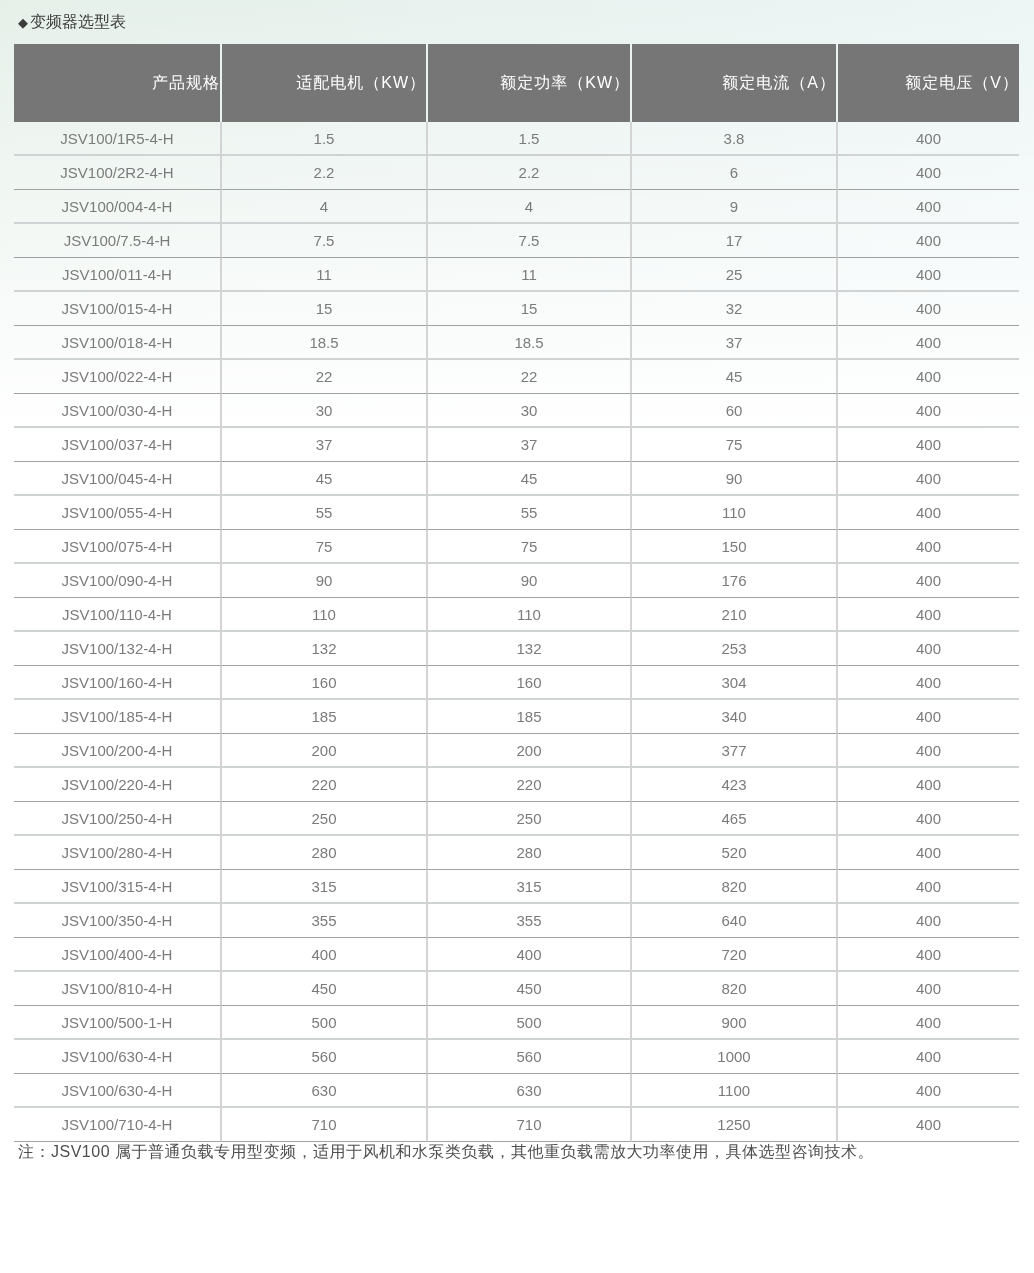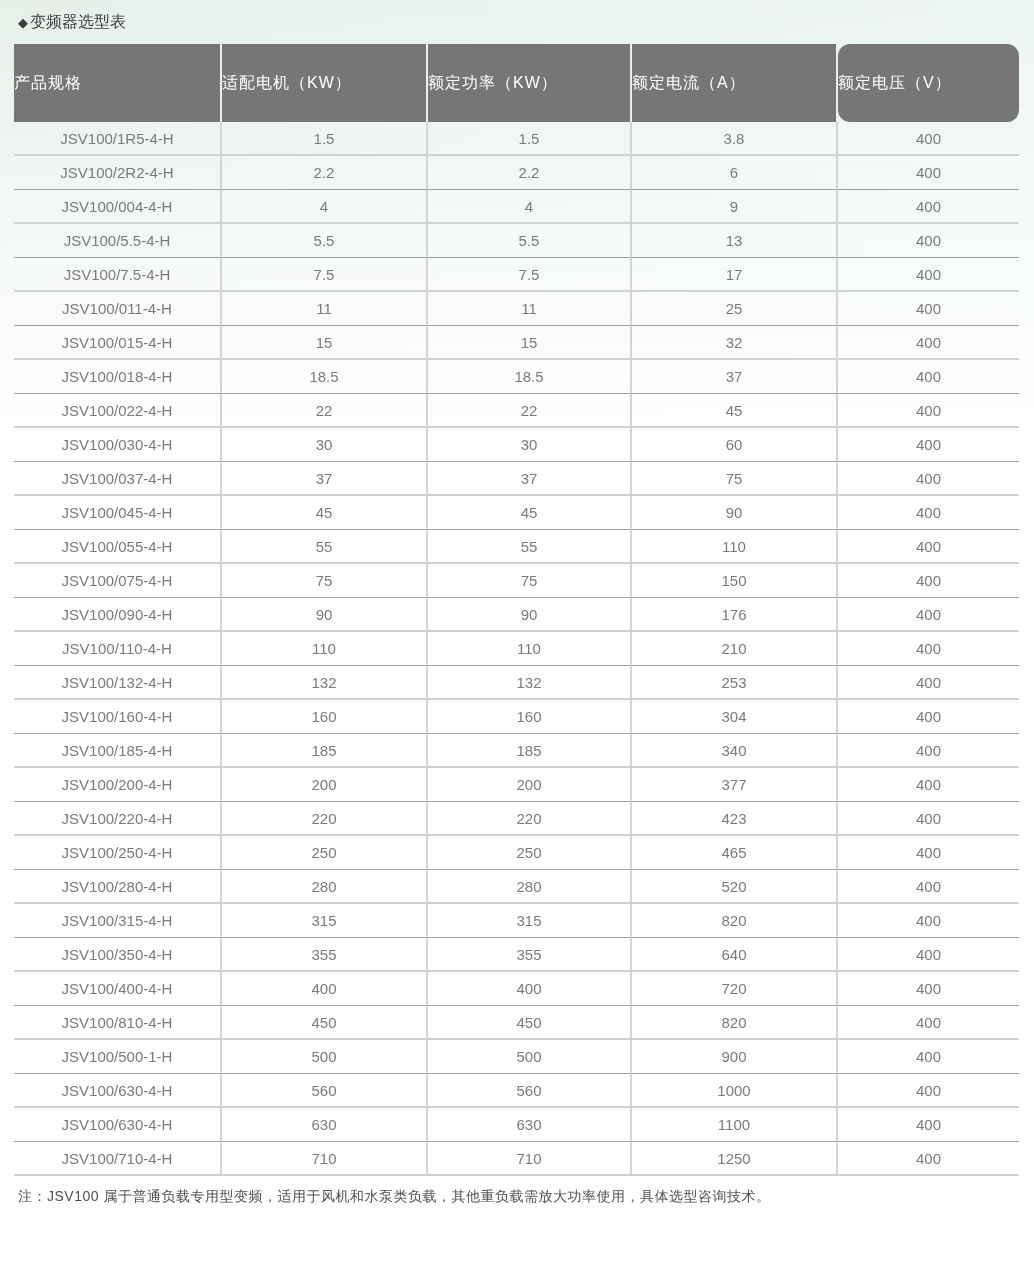--- a/index.html
+++ b/index.html
@@ -36,41 +36,41 @@
 
   thead th {
     background:var(--header-bg);
     color:var(--header-text);
     height:78px;
     font-weight:400;
     font-size:16px;
     letter-spacing:1px;
     border-right:2px solid #eaf3f1;
     vertical-align:middle;
-    text-align:left;
-  }
-  thead th:last-child { border-right:none;border-radius:12px; }
+    text-align:right;
+  }
+  thead th:last-child { border-right:none; }
 
   tbody td {
     height:34px;
     text-align:center;
     vertical-align:middle;
     font-size:15px;
     color:var(--cell-text);
     background:transparent;
     border-right:2px solid var(--border-vertical);
   }
   tbody td:last-child { border-right:none; }
   tbody tr:nth-child(odd)  td { border-bottom:2px solid var(--border-light); }
   tbody tr:nth-child(even) td { border-bottom:1px solid var(--border-dark); }
 
   .note {
-    margin-top:12px;
+    margin-top:0;
     padding-left:4px;
-    font-size:14px;
+    font-size:16px;
     color:#4f4f4f;
     letter-spacing:0.5px;
   }
 </style>
 </head>
 <body>
 
 <div class="page">
 
   <div class="title-row">
@@ -111,27 +111,20 @@
           <td>400</td>
         </tr>
         <tr>
           <td>JSV100/004-4-H</td>
           <td>4</td>
           <td>4</td>
           <td>9</td>
           <td>400</td>
         </tr>
         <tr>
-          <td>JSV100/5.5-4-H</td>
-          <td>5.5</td>
-          <td>5.5</td>
-          <td>13</td>
-          <td>400</td>
-        </tr>
-        <tr>
           <td>JSV100/7.5-4-H</td>
           <td>7.5</td>
           <td>7.5</td>
           <td>17</td>
           <td>400</td>
         </tr>
         <tr>
           <td>JSV100/011-4-H</td>
           <td>11</td>
           <td>11</td>

